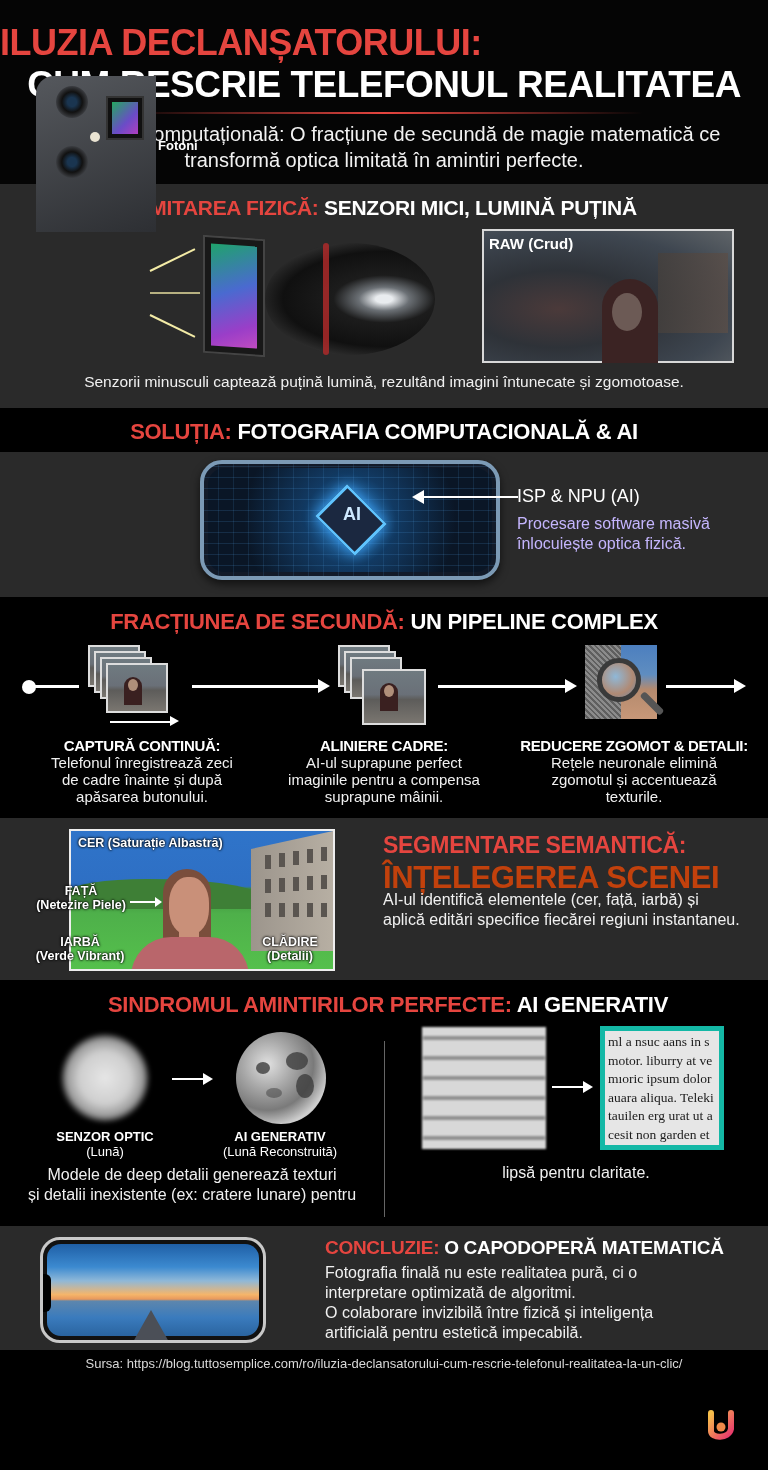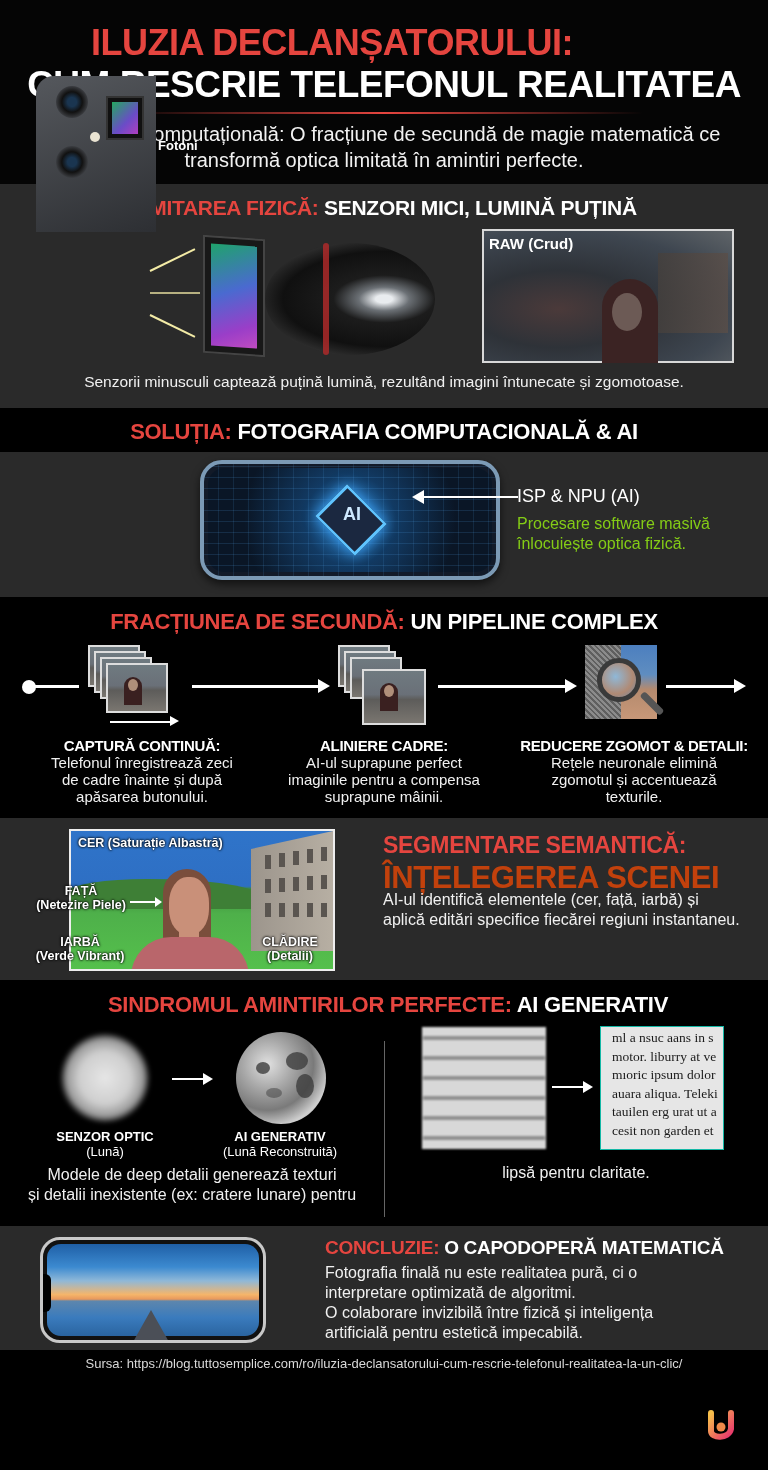--- a/index.html
+++ b/index.html
@@ -4,21 +4,21 @@
 <style>
 *{box-sizing:border-box;margin:0;padding:0}
 html,body{width:768px;height:1470px;background:#000;overflow:hidden}
 body{font-family:"Liberation Sans","DejaVu Sans",sans-serif;color:#fff;position:relative}
 .abs{position:absolute}
 .red{color:#e5453f}
 .white{color:#fff}
 
 
 #hdr{left:0;top:0;width:768px;height:184px;background:#050505}
-#hdr .t1{top:22px;width:664px;text-align:center;font-size:36px;font-weight:bold;color:#e5453f;letter-spacing:-0.5px}
+#hdr .t1{top:22px;width:664px;font-size:36px;font-weight:bold;color:#e5453f;letter-spacing:-0.5px}
 #hdr .t2{top:64px;width:768px;text-align:center;font-size:37px;font-weight:bold;color:#fff;letter-spacing:-0.5px}
 #hdr .rule{top:112px;left:125px;width:518px;height:2px;background:linear-gradient(90deg,rgba(229,69,63,0),#e5453f 50%,rgba(229,69,63,0))}
 #hdr .sub{top:121px;left:40px;width:688px;text-align:center;font-size:20px;line-height:26px;color:#f2f2f2}
 
 
 #s1{left:0;top:184px;width:768px;height:224px;background:#2a2a2a}
 .sechead{font-size:21px;font-weight:bold;text-align:center;width:768px;letter-spacing:-0.3px}
 #s1 .sechead{top:12px}
 #s1 .caption{top:189px;width:768px;text-align:center;font-size:15.5px;color:#f0f0f0}
 .phone-back{left:36px;top:76px;width:120px;height:156px;background:linear-gradient(160deg,#55585d,#2d2f33);border-radius:18px 0 0 0}
@@ -43,21 +43,21 @@
 #s2h .sechead{top:11px;font-size:22px}
 #s2{left:0;top:452px;width:768px;height:145px;background:#2a2a2a}
 .phone-ai{left:200px;top:460px;width:300px;height:120px;border-radius:22px;background:#121a28;border:4px solid #7c9ab5;box-shadow:0 4px 8px rgba(0,0,0,.6)}
 .phone-ai .glow{position:absolute;inset:4px;border-radius:16px;background:radial-gradient(circle at 50% 50%,#2f8bd9 0%,#123a63 30%,#0a1626 70%)}
 .phone-ai .circuit{position:absolute;inset:0;border-radius:16px;background:repeating-linear-gradient(0deg,transparent 0 10px,rgba(90,180,255,.15) 10px 11px),repeating-linear-gradient(90deg,transparent 0 14px,rgba(90,180,255,.12) 14px 15px)}
 .phone-ai .chip{position:absolute;left:119px;top:28px;width:56px;height:56px;transform:rotate(45deg) scaleY(.8);background:#1b2840;border:3px solid #5fc4ff;box-shadow:0 0 16px #3fa9ff}
 .phone-ai .chipt{position:absolute;left:123px;top:40px;width:50px;text-align:center;font-size:18px;font-weight:bold;color:#cfe9ff}
 .ai-arrow{left:418px;top:496px;width:100px;height:2px;background:#fff}
 .ai-arrowhead{left:412px;top:490px;width:0;height:0;border-top:7px solid transparent;border-bottom:7px solid transparent;border-right:12px solid #fff}
 .ai-title{left:517px;top:486px;font-size:18px;color:#fff}
-.ai-desc{left:517px;top:514px;font-size:16px;line-height:20px;color:#84cc16}
+.ai-desc{left:517px;top:514px;font-size:16px;line-height:20px;color:#c4b5fd}
 
 
 #s3{left:0;top:597px;width:768px;height:221px;background:#000}
 #s3 .sechead{top:12px;font-size:22px}
 .tl-dot{left:22px;top:680px;width:14px;height:14px;border-radius:50%;background:#fff}
 .tl-line{height:3px;background:#fff}
 .tl-head{width:0;height:0;border-top:7px solid transparent;border-bottom:7px solid transparent;border-left:12px solid #fff}
 .frame{position:absolute;width:52px;height:42px;border:2px solid #ddd;background:linear-gradient(180deg,#6f7a80 0%,#6a7078 45%,#5d5c5a 55%,#7a7670 100%)}
 .frame .p{position:absolute;left:16px;top:12px;width:18px;height:28px;border-radius:9px 9px 0 0;background:#3a2020}
 .frame .f{position:absolute;left:20px;top:14px;width:10px;height:12px;border-radius:50%;background:#b08f7a}
@@ -89,21 +89,21 @@
 #s5 .sechead{top:12px;font-size:22px}
 .moon-blur{left:60px;top:1033px;width:90px;height:90px;border-radius:50%;background:radial-gradient(circle,#e6e6e6 0%,#cfcfcf 40%,#9a9a9a 60%,rgba(0,0,0,0) 72%);filter:blur(2px)}
 .moon{left:236px;top:1032px;width:90px;height:92px;border-radius:50%;background:radial-gradient(circle at 35% 35%,#e0e0e0 0%,#a7a7a7 30%,#7a7a7a 55%,#cfcfcf 75%,#8d8d8d 100%)}
 .moon i{position:absolute;border-radius:50%;background:#3d3d3d;opacity:.8}
 .arrow-w{height:2px;background:#fff}
 .arrow-wh{width:0;height:0;border-top:6px solid transparent;border-bottom:6px solid transparent;border-left:10px solid #fff}
 .mlbl{text-align:center;font-size:13px;font-weight:bold;color:#fff;line-height:15px}
 .mlbl .s{font-weight:normal}
 .divider{left:384px;top:1041px;width:1px;height:176px;background:#666}
 .txt-blur{left:422px;top:1027px;width:124px;height:122px;border:1px solid #ddd;background:repeating-linear-gradient(180deg,#d8d8d8 0 8px,#8f8f8f 8px 12px,#d8d8d8 12px 20px);filter:blur(.8px)}
-.txt-sharp{left:600px;top:1026px;width:124px;height:124px;background:#e6e6e6;border:1px solid #14b8a6;overflow:hidden;padding:2px 11px}
+.txt-sharp{left:600px;top:1026px;width:124px;height:124px;background:#e6e6e6;border:5px solid #14b8a6;overflow:hidden;padding:2px 3px}
 .txt-sharp div{font-family:"Liberation Serif","DejaVu Serif",serif;font-size:13.5px;line-height:18.5px;color:#1a1a1a;white-space:nowrap}
 .s5-desc{font-size:16px;line-height:20px;color:#f0f0f0;text-align:center}
 
 
 #s6{left:0;top:1226px;width:768px;height:124px;background:#2a2a2a}
 .phone-sun{left:40px;top:1237px;width:226px;height:106px;border-radius:20px;border:3px solid #c8c8c8;background:#111;overflow:hidden}
 .phone-sun .scr{position:absolute;inset:4px;border-radius:14px;background:linear-gradient(180deg,#1f5fa6 0%,#3c8ad0 25%,#8fb8d8 40%,#f5b56a 55%,#e8985c 60%,#5d86ad 62%,#3a7bbd 80%,#2a64a0 100%)}
 .phone-sun .dock{position:absolute;left:90px;top:70px;width:0;height:0;border-left:18px solid transparent;border-right:18px solid transparent;border-bottom:32px solid #4b4f57}
 .phone-sun .notch{position:absolute;left:0;top:34px;width:8px;height:38px;background:#000;border-radius:0 6px 6px 0}
 .conc-h{left:325px;top:1237px;font-size:19px;font-weight:bold;letter-spacing:-0.3px}

